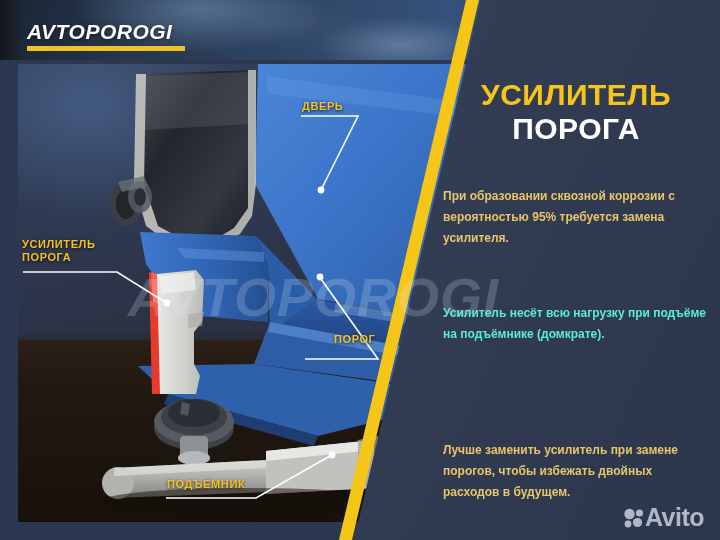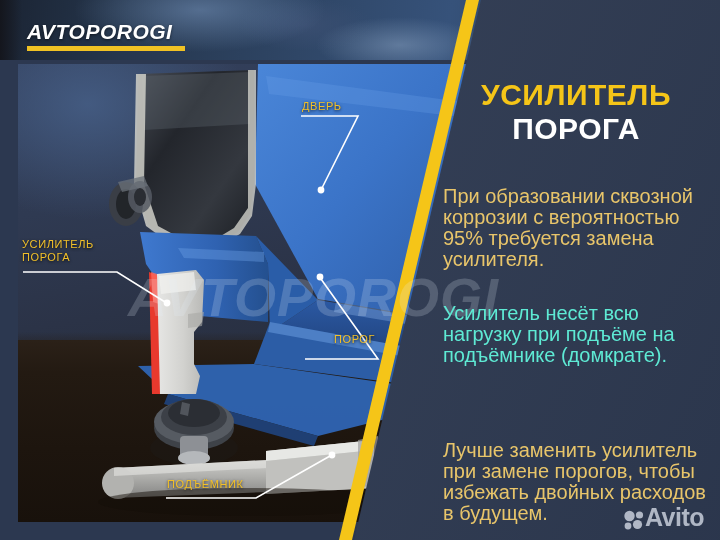--- a/index.html
+++ b/index.html
@@ -124,21 +124,21 @@
     position: absolute;
     left: 0; top: 0;
     width: 460px; height: 458px;
   }
 
   
   .callout-label {
     position: absolute;
     color: #f2c029;
     font-size: 11px;
-    font-weight: 400;
+    font-weight: 700;
     letter-spacing: .6px;
     line-height: 13px;
     text-shadow: 0 1px 3px rgba(0,0,0,.8);
     white-space: pre-line;
     z-index: 25;
   }
 
   
   .big-watermark {
     position: absolute;
@@ -173,37 +173,37 @@
     font-size: 30px;
     font-weight: 800;
     color: #ffffff;
     letter-spacing: .5px;
     line-height: 34px;
   }
 
   .para {
     position: absolute;
     width: 265px;
-    font-size: 20px;
+    font-size: 12px;
     line-height: 21px;
-    font-weight: 400;
+    font-weight: 700;
     z-index: 35;
   }
   .para-gold { color: #e8c56a; }
   .para-white { color: #5eead4; }
   #para1 { left: 443px; top: 186px; }
   #para2 { left: 443px; top: 303px; }
   #para3 { left: 443px; top: 400px; margin-top: 40px; }
 
   
   .avito-wm {
     position: absolute;
     right: 16px; bottom: 10px;
     display: flex;
-    align-items: flex-end;
+    align-items: center;
     gap: 0;
     z-index: 40;
     opacity: .82;
   }
   .avito-word {
     font-size: 25px;
     font-weight: 700;
     color: #cdd4e0;
     letter-spacing: -.5px;
     line-height: 1;

